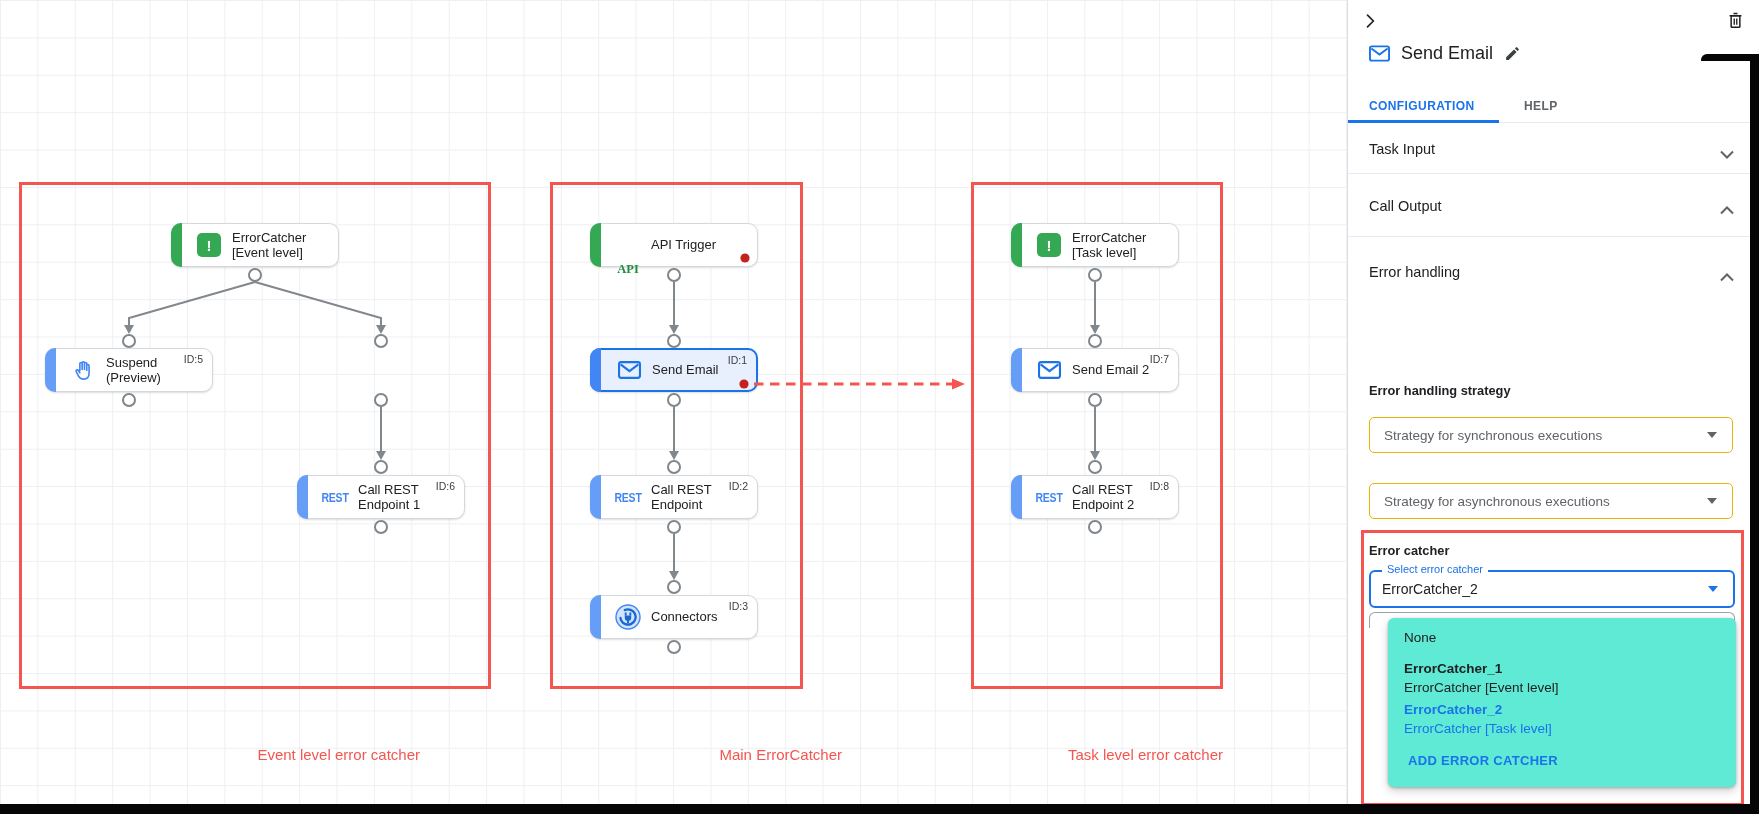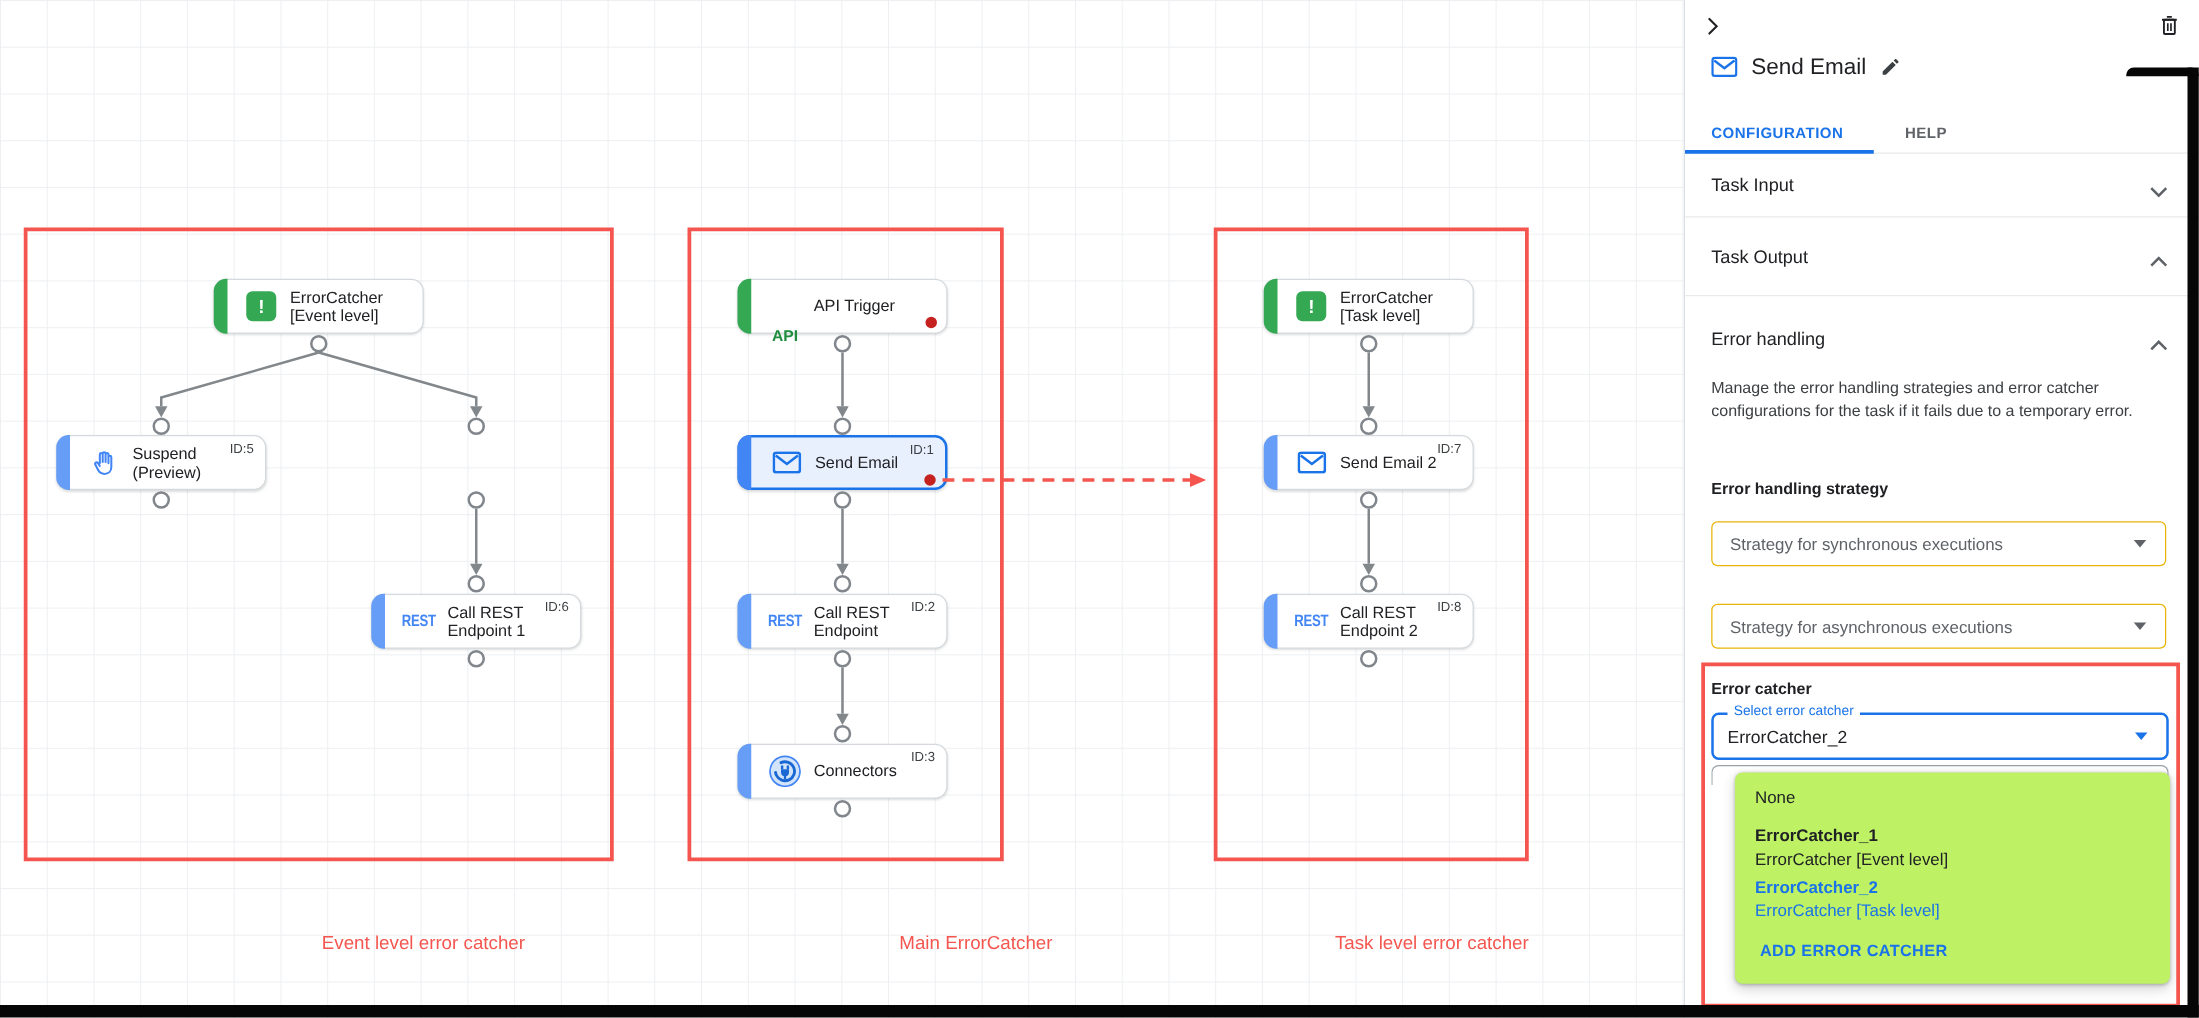--- a/index.html
+++ b/index.html
@@ -14,21 +14,21 @@
     box-shadow:0 1px 2px rgba(60,64,67,.18);box-sizing:border-box;display:flex;align-items:center;}
   .node .accent{position:absolute;left:-1px;top:-1px;bottom:-1px;width:11px;border-radius:10px 0 0 10px;}
   .accent.green{background:#34a853;} .accent.blue{background:#669df6;}
   .node.selected{background:#e8f0fe;border:2px solid #1a73e8;}
   .node.selected .accent{left:-2px;top:-2px;bottom:-2px;background:#4285f4;}
   .node .nicon{margin-left:22px;width:30px;display:flex;justify-content:center;flex:none;}
   .node .nlabel{font-size:13px;font-weight:500;line-height:1.18;color:#202124;width:92px;margin-left:8px;}
   .node .idb{position:absolute;top:4px;right:9px;font-size:10.5px;color:#3c4043;}
   .ecicon{width:24px;height:24px;background:#34a853;border-radius:5px;color:#fff;font-weight:bold;
     font-size:15px;display:flex;align-items:center;justify-content:center;}
-  .apitxt{font-family:Liberation Sans, sans-serif;font-weight:bold;font-size:12.5px;color:#1e8e3e;margin-top:48px;}
+  .apitxt{font-family:Liberation Serif, serif;font-weight:bold;font-size:12.5px;color:#1e8e3e;margin-top:48px;}
   .resttxt{font-weight:bold;font-size:10.5px;color:#4285f4;letter-spacing:-.2px;transform:scaleY(1.25);}
   .grouplabel{position:absolute;width:330px;text-align:right;font-size:15px;color:#f4564f;}
   
   #panel{left:1347px;top:0;width:412px;height:814px;background:#fff;border-left:1px solid #dcdfe3;box-sizing:border-box;}
   #panel .row-label{font-size:14.5px;font-weight:500;color:#202124;}
   .divider{position:absolute;left:0;width:412px;height:1px;background:#e8eaed;}
   .icobtn{position:absolute;cursor:pointer;background:none;border:none;padding:0;}
   .tab{position:absolute;font-size:12px;font-weight:600;letter-spacing:.4px;cursor:pointer;text-align:right;}
   .tab.active{color:#1a73e8;} .tab.inactive{color:#5f6368;}
   .tab-underline{position:absolute;left:0;top:120px;width:151px;height:3px;background:#1a73e8;}
@@ -41,21 +41,21 @@
   .select .stext{margin-left:14px;font-size:13.5px;color:#5f6368;}
   .tri{position:absolute;right:15px;top:50%;margin-top:-3px;width:0;height:0;
     border-left:5.5px solid transparent;border-right:5.5px solid transparent;border-top:6.5px solid #5f6368;}
   .tri.blue{border-top-color:#1a73e8;}
   .focusselect{position:absolute;left:21px;width:366px;height:38px;border:2.5px solid #1a73e8;border-radius:6px;
     box-sizing:border-box;display:flex;align-items:center;background:#fff;cursor:pointer;}
   .floatlabel{position:absolute;left:11px;top:-9px;background:#fff;padding:0 5px;font-size:11px;color:#1a73e8;}
   .focusselect .val{margin-left:11px;font-size:14px;color:#202124;}
   .ghostselect{position:absolute;left:21px;top:612px;width:366px;height:16px;border:1px solid #9aa0a6;
     border-bottom:none;border-radius:6px 6px 0 0;box-sizing:border-box;}
-  .menu{position:absolute;left:40px;top:618px;width:348px;height:169px;background:#bef264;border-radius:6px;
+  .menu{position:absolute;left:40px;top:618px;width:348px;height:169px;background:#5eead4;border-radius:6px;
     box-shadow:0 1px 3px rgba(0,0,0,.25),0 4px 10px rgba(0,0,0,.18);}
   .mi{position:absolute;left:16px;font-size:13.5px;color:#202124;cursor:pointer;white-space:nowrap;}
   .mi.name{font-weight:600;}
   .mi.bluetxt{color:#1a73e8;}
   .mi.add{font-weight:700;font-size:13px;letter-spacing:.3px;color:#1a73e8;left:20px;}
   .redbox-panel{position:absolute;left:1361px;top:530px;width:383px;height:276px;border:3px solid #f4564f;
     box-sizing:border-box;pointer-events:none;z-index:30;}
   .blackbar{position:absolute;background:#060606;z-index:40;}
 </style>
 </head>
@@ -263,35 +263,34 @@
   <div class="divider" style="top:122px"></div>
   <div class="tab-underline"></div>
 
   <div class="abs row-label" style="left:21px;top:141px">Task Input</div>
   <span class="chev" style="top:145px">
     <svg width="14" height="9" viewBox="0 0 14 9">
         <path d="M1 1.5l6 6 6-6" fill="none" stroke="#5f6368" stroke-width="2"></path>
       </svg></span>
   <div class="divider" style="top:173px"></div>
 
-  <div class="abs row-label" style="left:21px;top:198px">Task Output</div>
+  <div class="abs row-label" style="left:21px;top:198px">Call Output</div>
   <span class="chev" style="top:201px">
     <svg width="14" height="9" viewBox="0 0 14 9">
         <path d="M1 7.5l6-6 6 6" fill="none" stroke="#5f6368" stroke-width="2"></path>
       </svg></span>
   <div class="divider" style="top:236px"></div>
 
   <div class="abs row-label" style="left:21px;top:264px">Error handling</div>
   <span class="chev" style="top:268px">
     <svg width="14" height="9" viewBox="0 0 14 9">
         <path d="M1 7.5l6-6 6 6" fill="none" stroke="#5f6368" stroke-width="2"></path>
       </svg></span>
 
   <div class="para" style="top:301px">
-    <span>Manage the error handling strategies and error catcher configurations for the task if it fails due to a temporary error.</span>
   </div>
 
   <div class="blabel" style="top:383px">Error handling strategy</div>
 
   <div class="select" style="top:417px">
     <span class="stext">Strategy for synchronous executions</span>
     <span class="tri"></span>
   </div>
   <div class="select" style="top:483px">
     <span class="stext">Strategy for asynchronous executions</span>

